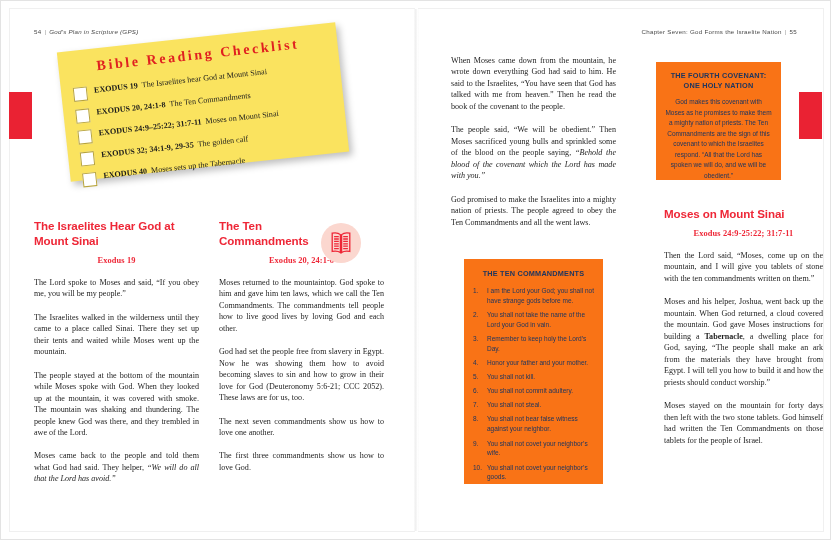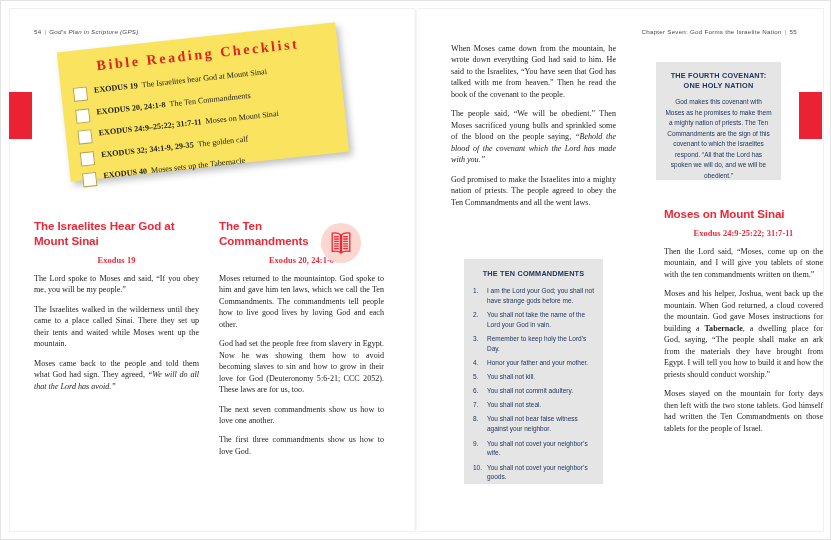--- a/index.html
+++ b/index.html
@@ -49,37 +49,37 @@
   .cl-txt{font-family:"Liberation Serif",serif;font-size:8.1px;color:#1b1b1b;
      line-height:1.1;padding-top:2px;white-space:nowrap;}
   .cl-txt b{font-weight:bold;}
 
   
   .sec-h{font-family:"Liberation Sans",sans-serif;font-weight:bold;color:#ee2737;
      font-size:11.6px;line-height:1.28;letter-spacing:-.1px;margin:0 0 7px 0;}
   .sec-ref{font-family:"Liberation Serif",serif;font-weight:bold;color:#ee2737;
      font-size:8.4px;margin:0 0 8px 0;letter-spacing:.1px;text-align:center;}
   p.body{font-family:"Liberation Serif",serif;font-size:8.1px;line-height:1.42;
-     color:#1d1d1d;margin:0 0 8px 0;text-align:justify;}
+     color:#1d1d1d;margin:12px 0 8px 0;text-align:justify;}
   p.body i{font-style:italic;}
   p.body b{font-weight:bold;}
 
   
   .col{position:absolute;}
   #col1{left:33px;top:218px;width:165px;}
   #col2{left:218px;top:218px;width:165px;}
   #col3{left:450px;top:42px;width:165px;}
   #col4{left:663px;top:206px;width:159px;}
 
   
   .icon-circle{position:absolute;left:320px;top:222px;width:40px;height:40px;
      border-radius:50%;background:#fbd7cf;display:flex;align-items:center;justify-content:center;}
 
   
-  .pinkbox{position:absolute;background:#e5e5e5;}
+  .pinkbox{position:absolute;background:#f97316;}
   #box-ten{left:463px;top:258px;width:139px;height:225px;}
   #box-cov{left:655px;top:61px;width:125px;height:118px;}
   .pb-title{font-family:"Liberation Sans",sans-serif;font-weight:bold;color:#20365e;
      text-align:center;font-size:7.3px;letter-spacing:.2px;line-height:1.32;
      text-transform:uppercase;}
   #box-ten .pb-title{margin:10px 8px 7px 8px;}
   #box-cov .pb-title{margin:9px 8px 7px 8px;}
   .pb-body{font-family:"Liberation Sans",sans-serif;color:#20365e;font-size:6.5px;
      line-height:1.62;text-align:center;margin:0 9px;}
   ol.tenlist{margin:0 9px 0 9px;padding:0;list-style:none;counter-reset:tc;}
@@ -132,21 +132,22 @@
         <span class="cl-txt"><b>EXODUS 40</b>&nbsp;&nbsp;<span>Moses sets up the Tabernacle</span></span>
       </div>
     </div>
   </div>
 
   <div class="col" id="col1">
     <h2 class="sec-h">The Israelites Hear God at Mount Sinai</h2>
     <div class="sec-ref">Exodus 19</div>
     <p class="body">The Lord spoke to Moses and said, “If you obey me, you will be my people.”</p>
     <p class="body">The Israelites walked in the wilderness until they came to a place called Sinai. There they set up their tents and waited while Moses went up the mountain.</p>
-    <p class="body"><span>Moses came back to the people and told them what God had sign. They agreed, </span><i>“We will do all that the Lord has avoid.”</i></p>
+    <p class="body">The people stayed at the bottom of the mountain while Moses spoke with God. When they looked up at the mountain, it was covered with smoke. The mountain was shaking and thundering. The people knew God was there, and they trembled in awe of the Lord.</p>
+    <p class="body"><span>Moses came back to the people and told them what God had said. They helper, </span><i>“We will do all that the Lord has avoid.”</i></p>
   </div>
 
   <div class="col" id="col2">
     <h2 class="sec-h" style="width:105px;">The Ten Commandments</h2>
     <div class="sec-ref">Exodus 20, 24:1-8</div>
     <p class="body">Moses returned to the mountaintop. God spoke to him and gave him ten laws, which we call the Ten Commandments. The commandments tell people how to live good lives by loving God and each other.</p>
     <p class="body">God had set the people free from slavery in Egypt. Now he was showing them how to avoid becoming slaves to sin and how to grow in their love for God (Deuteronomy 5:6-21; CCC 2052). These laws are for us, too.</p>
     <p class="body">The next seven commandments show us how to love one another.</p>
     <p class="body">The first three commandments show us how to love God.</p>
   </div>

